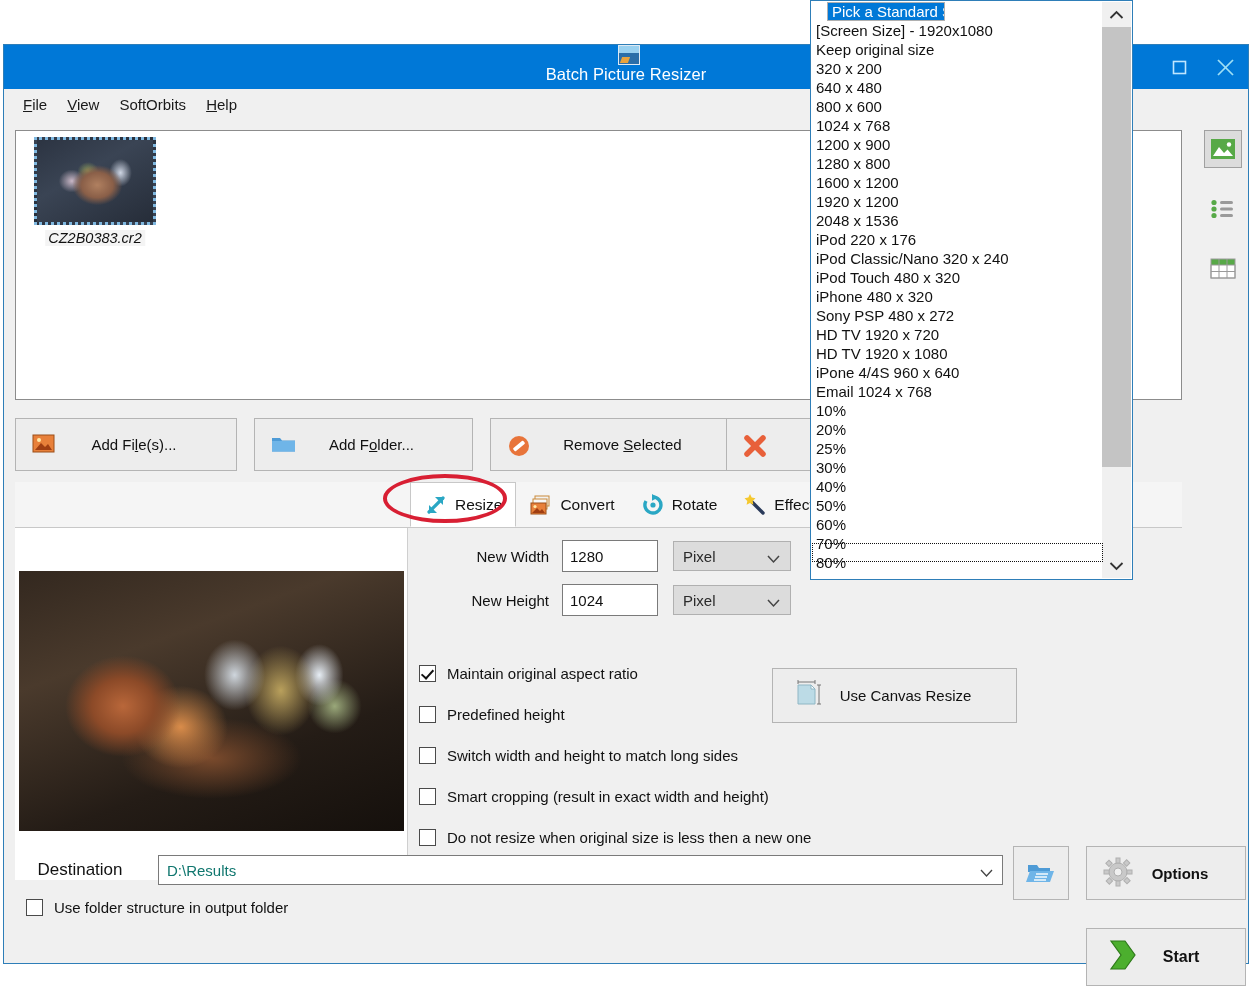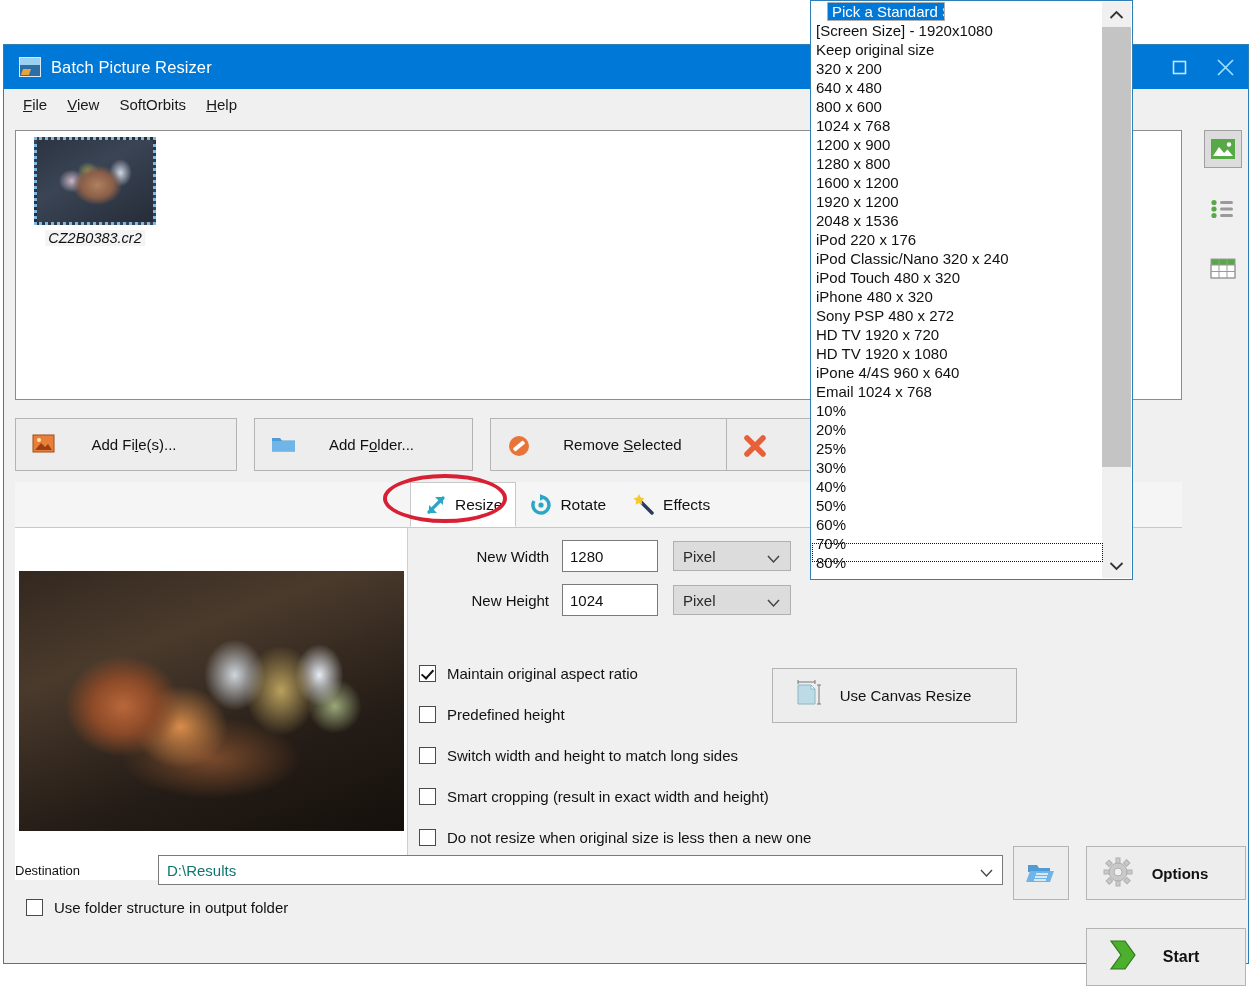--- a/index.html
+++ b/index.html
@@ -14,21 +14,21 @@
   .app{
     position:absolute;left:3px;top:44px;width:1246px;height:920px;
     background:#f0f0f0;
     border:1px solid #2e7eb8;
     box-sizing:border-box;
   }
   
   .titlebar{
     position:absolute;left:0;top:0;width:100%;height:44px;
     background:#0078d7;
-    display:flex;align-items:center;
+    display:flex;align-items:center;flex-direction:column;
   }
   .title-icon{
     width:20px;height:18px;margin-left:15px;margin-right:10px;
     background:linear-gradient(#9ad1f0 0%,#9ad1f0 40%,#2b6ea8 40%,#2b6ea8 100%);
     border:1px solid #dfe9f2;position:relative;flex:0 0 auto;
   }
   .title-icon:after{
     content:"";position:absolute;left:2px;bottom:1px;width:8px;height:6px;
     background:#e8a33d;transform:skewX(-20deg);
   }
@@ -154,21 +154,21 @@
     content:"";position:absolute;left:4px;top:1px;width:5px;height:10px;
     border:solid #111;border-width:0 2px 2px 0;transform:rotate(42deg);
   }
   .canvasbtn{
     position:absolute;left:768px;top:623px;width:245px;height:55px;
     background:#ededed;border:1px solid #b4b4b4;box-sizing:border-box;
     display:flex;align-items:center;font-size:15px;color:#111;
   }
   
   .destrow{position:absolute;left:11px;top:810px;display:flex;align-items:center;}
-  .destlab{font-size:13px;color:#111;width:130px;text-align:left;padding-right:13px;}
+  .destlab{font-size:17px;color:#111;width:130px;text-align:center;padding-right:13px;}
   .destbox{
     width:845px;height:30px;background:#fff;border:1px solid #7a7a7a;
     display:flex;align-items:center;padding:0 8px;box-sizing:border-box;
     font-size:15px;color:#0f766e;position:relative;
   }
   .destbox .chev{position:absolute;right:9px;top:8px;}
   .folderbtn{
     position:absolute;left:1009px;top:801px;width:56px;height:54px;
     background:#ededed;border:1px solid #b4b4b4;box-sizing:border-box;
     display:flex;align-items:center;justify-content:center;
@@ -331,20 +331,32 @@
         <span class="ticon">
           <svg width="24" height="24" viewBox="0 0 24 24">
               <g stroke="#2aa7c4" stroke-width="3.2" stroke-linecap="round">
                 <line x1="5" y1="19" x2="19" y2="5"></line>
               </g>
               <path d="M19 4 l0 8 l-8 -8 z" fill="#2aa7c4"></path>
               <path d="M5 20 l0 -8 l8 8 z" fill="#2aa7c4"></path>
             </svg>
         </span>
         <span>Resize</span>
+      </div>
+      <div class="tab">
+        <span class="ticon">
+          <svg width="24" height="24" viewBox="0 0 24 24">
+              <rect x="6" y="3" width="14" height="10" fill="#f2f2f2" stroke="#c98a3a"></rect>
+              <rect x="4" y="6" width="14" height="10" fill="#f8f8f8" stroke="#c98a3a"></rect>
+              <rect x="2" y="10" width="15" height="11" fill="#e8803a" stroke="#9c4f19"></rect>
+              <circle cx="6" cy="13.5" r="1.6" fill="#ffe9a8"></circle>
+              <path d="M3 20 L8 15 L11 18 L13 16 L16 20 Z" fill="#a03e12"></path>
+            </svg>
+        </span>
+        <span>Convert</span>
       </div>
       <div class="tab">
         <span class="ticon">
           <svg width="24" height="24" viewBox="0 0 24 24">
               <path d="M12 4 a8 8 0 1 1 -7 4" fill="none" stroke="#2aa7c4" stroke-width="3.4"></path>
               <path d="M11 1 l6 3.4 l-6 3.4 z" fill="#2aa7c4"></path>
               <circle cx="12" cy="12" r="2.6" fill="#2aa7c4"></circle>
             </svg>
         </span>
         <span>Rotate</span>

